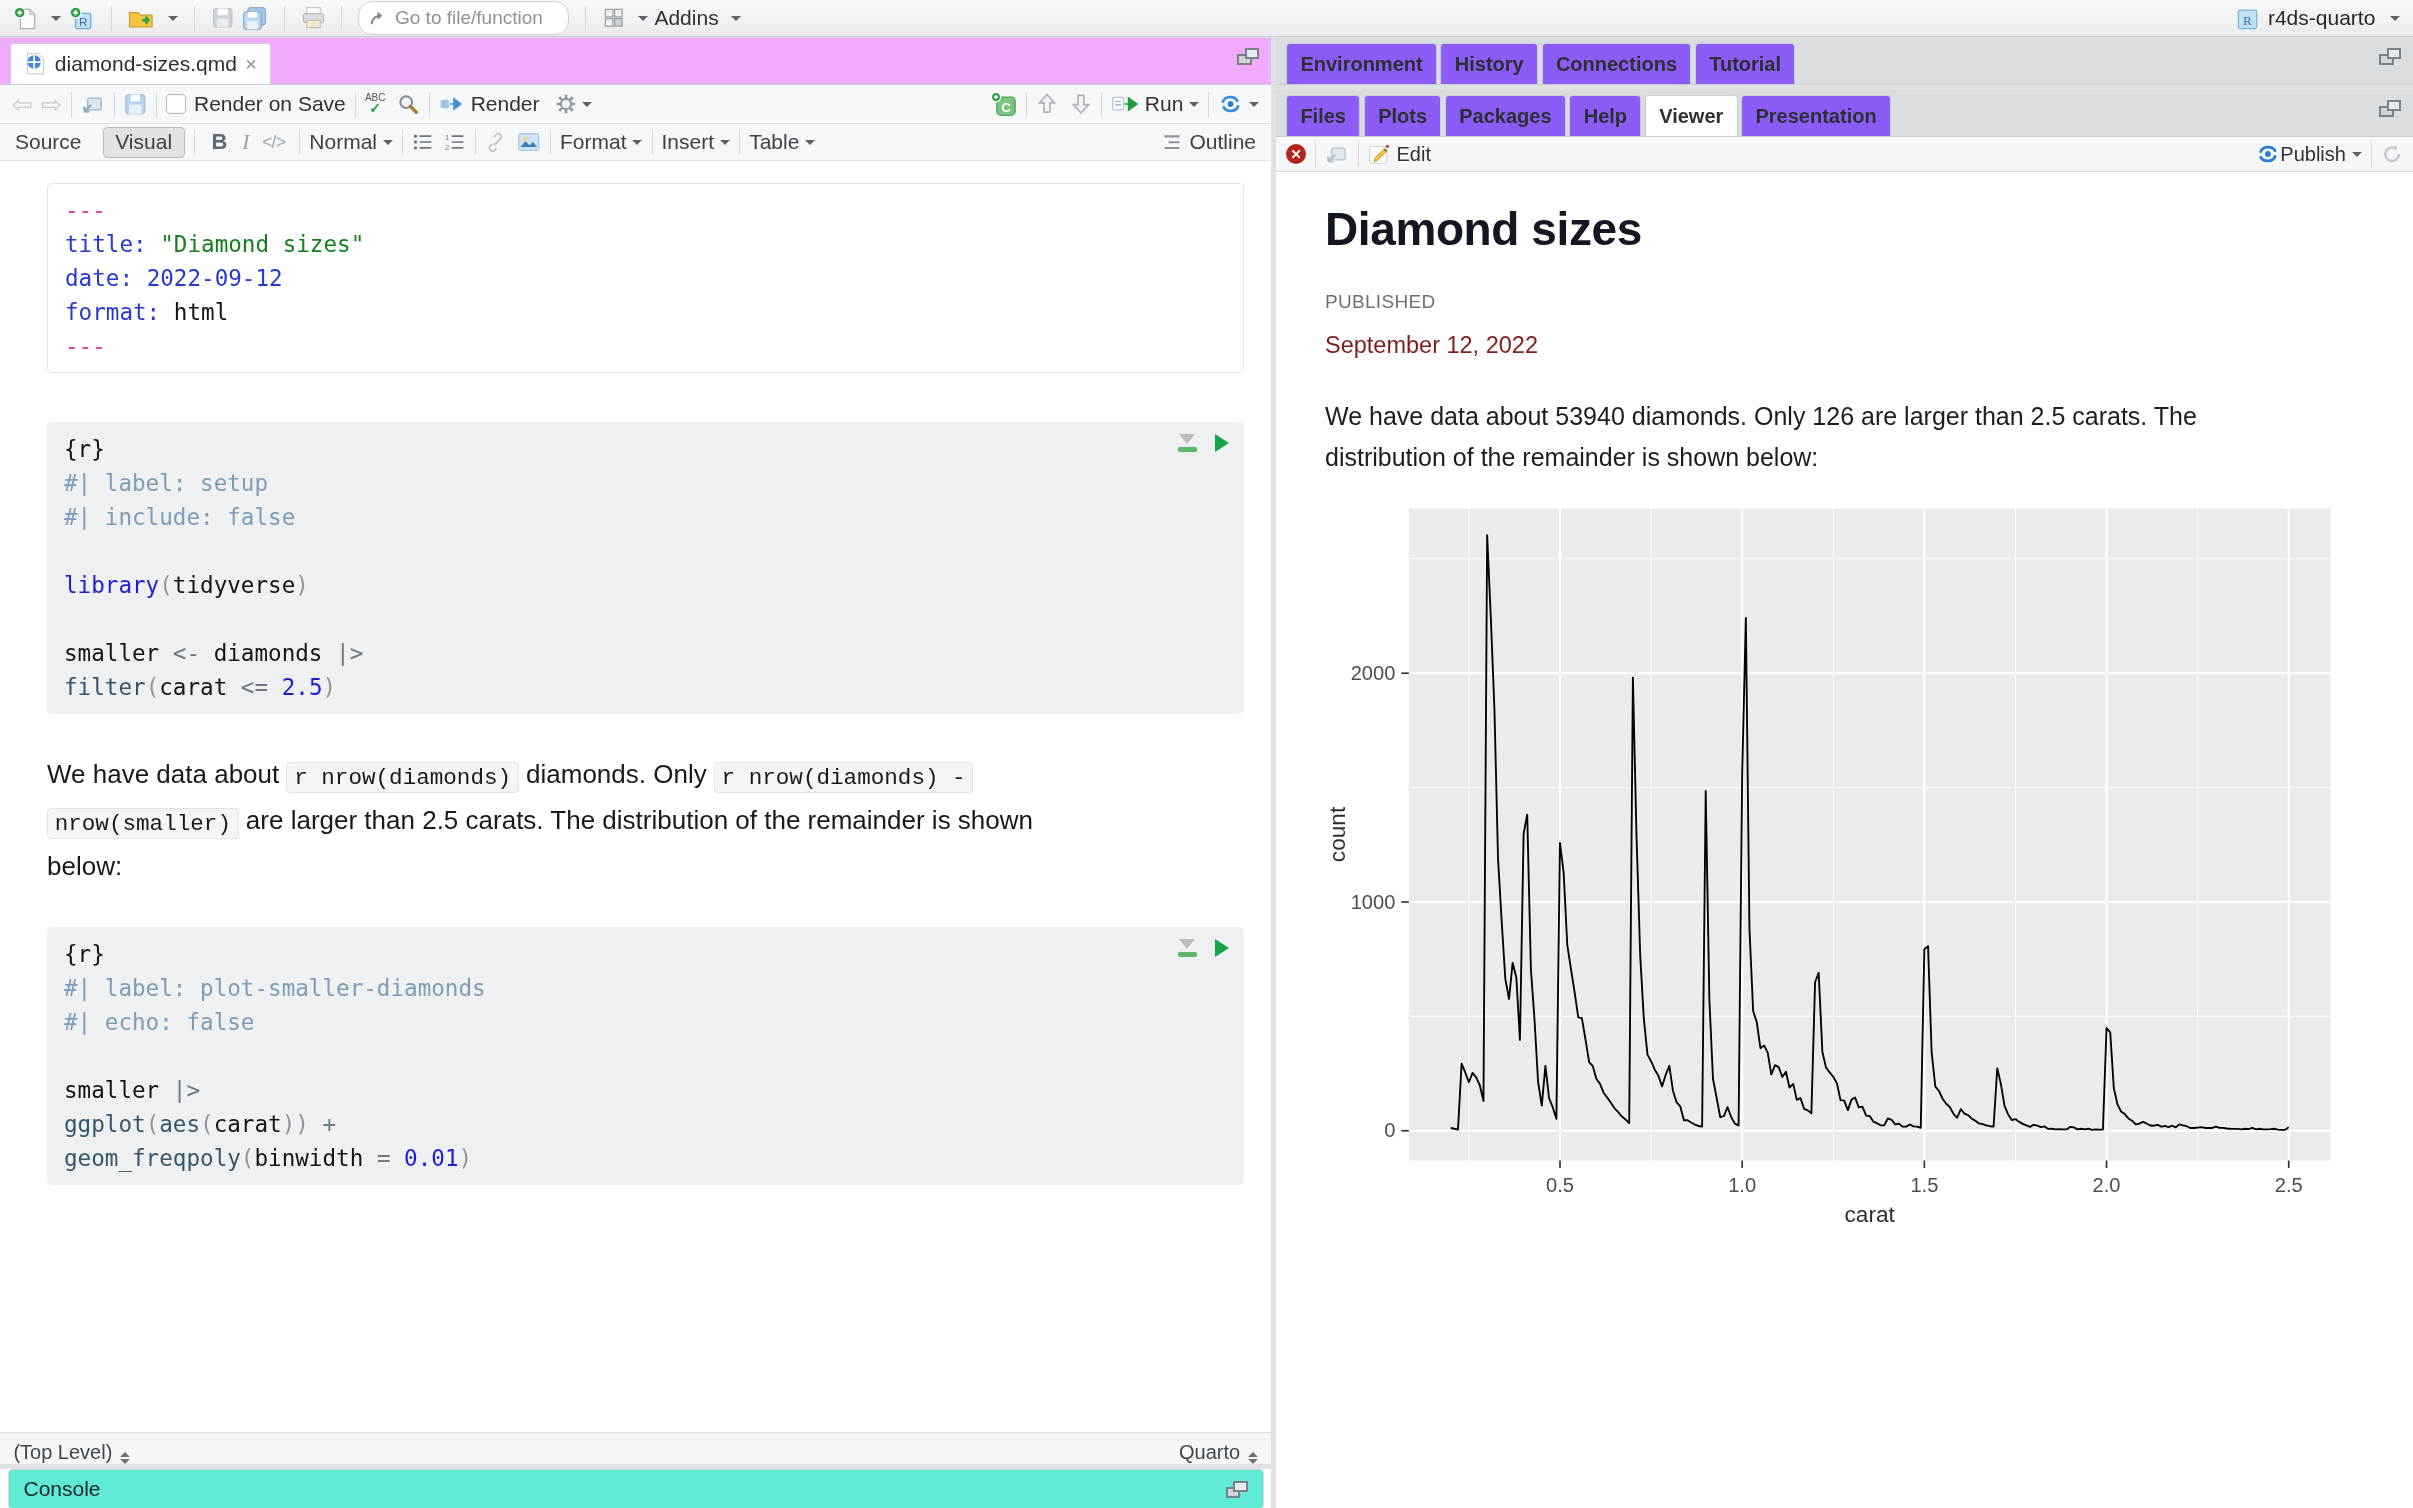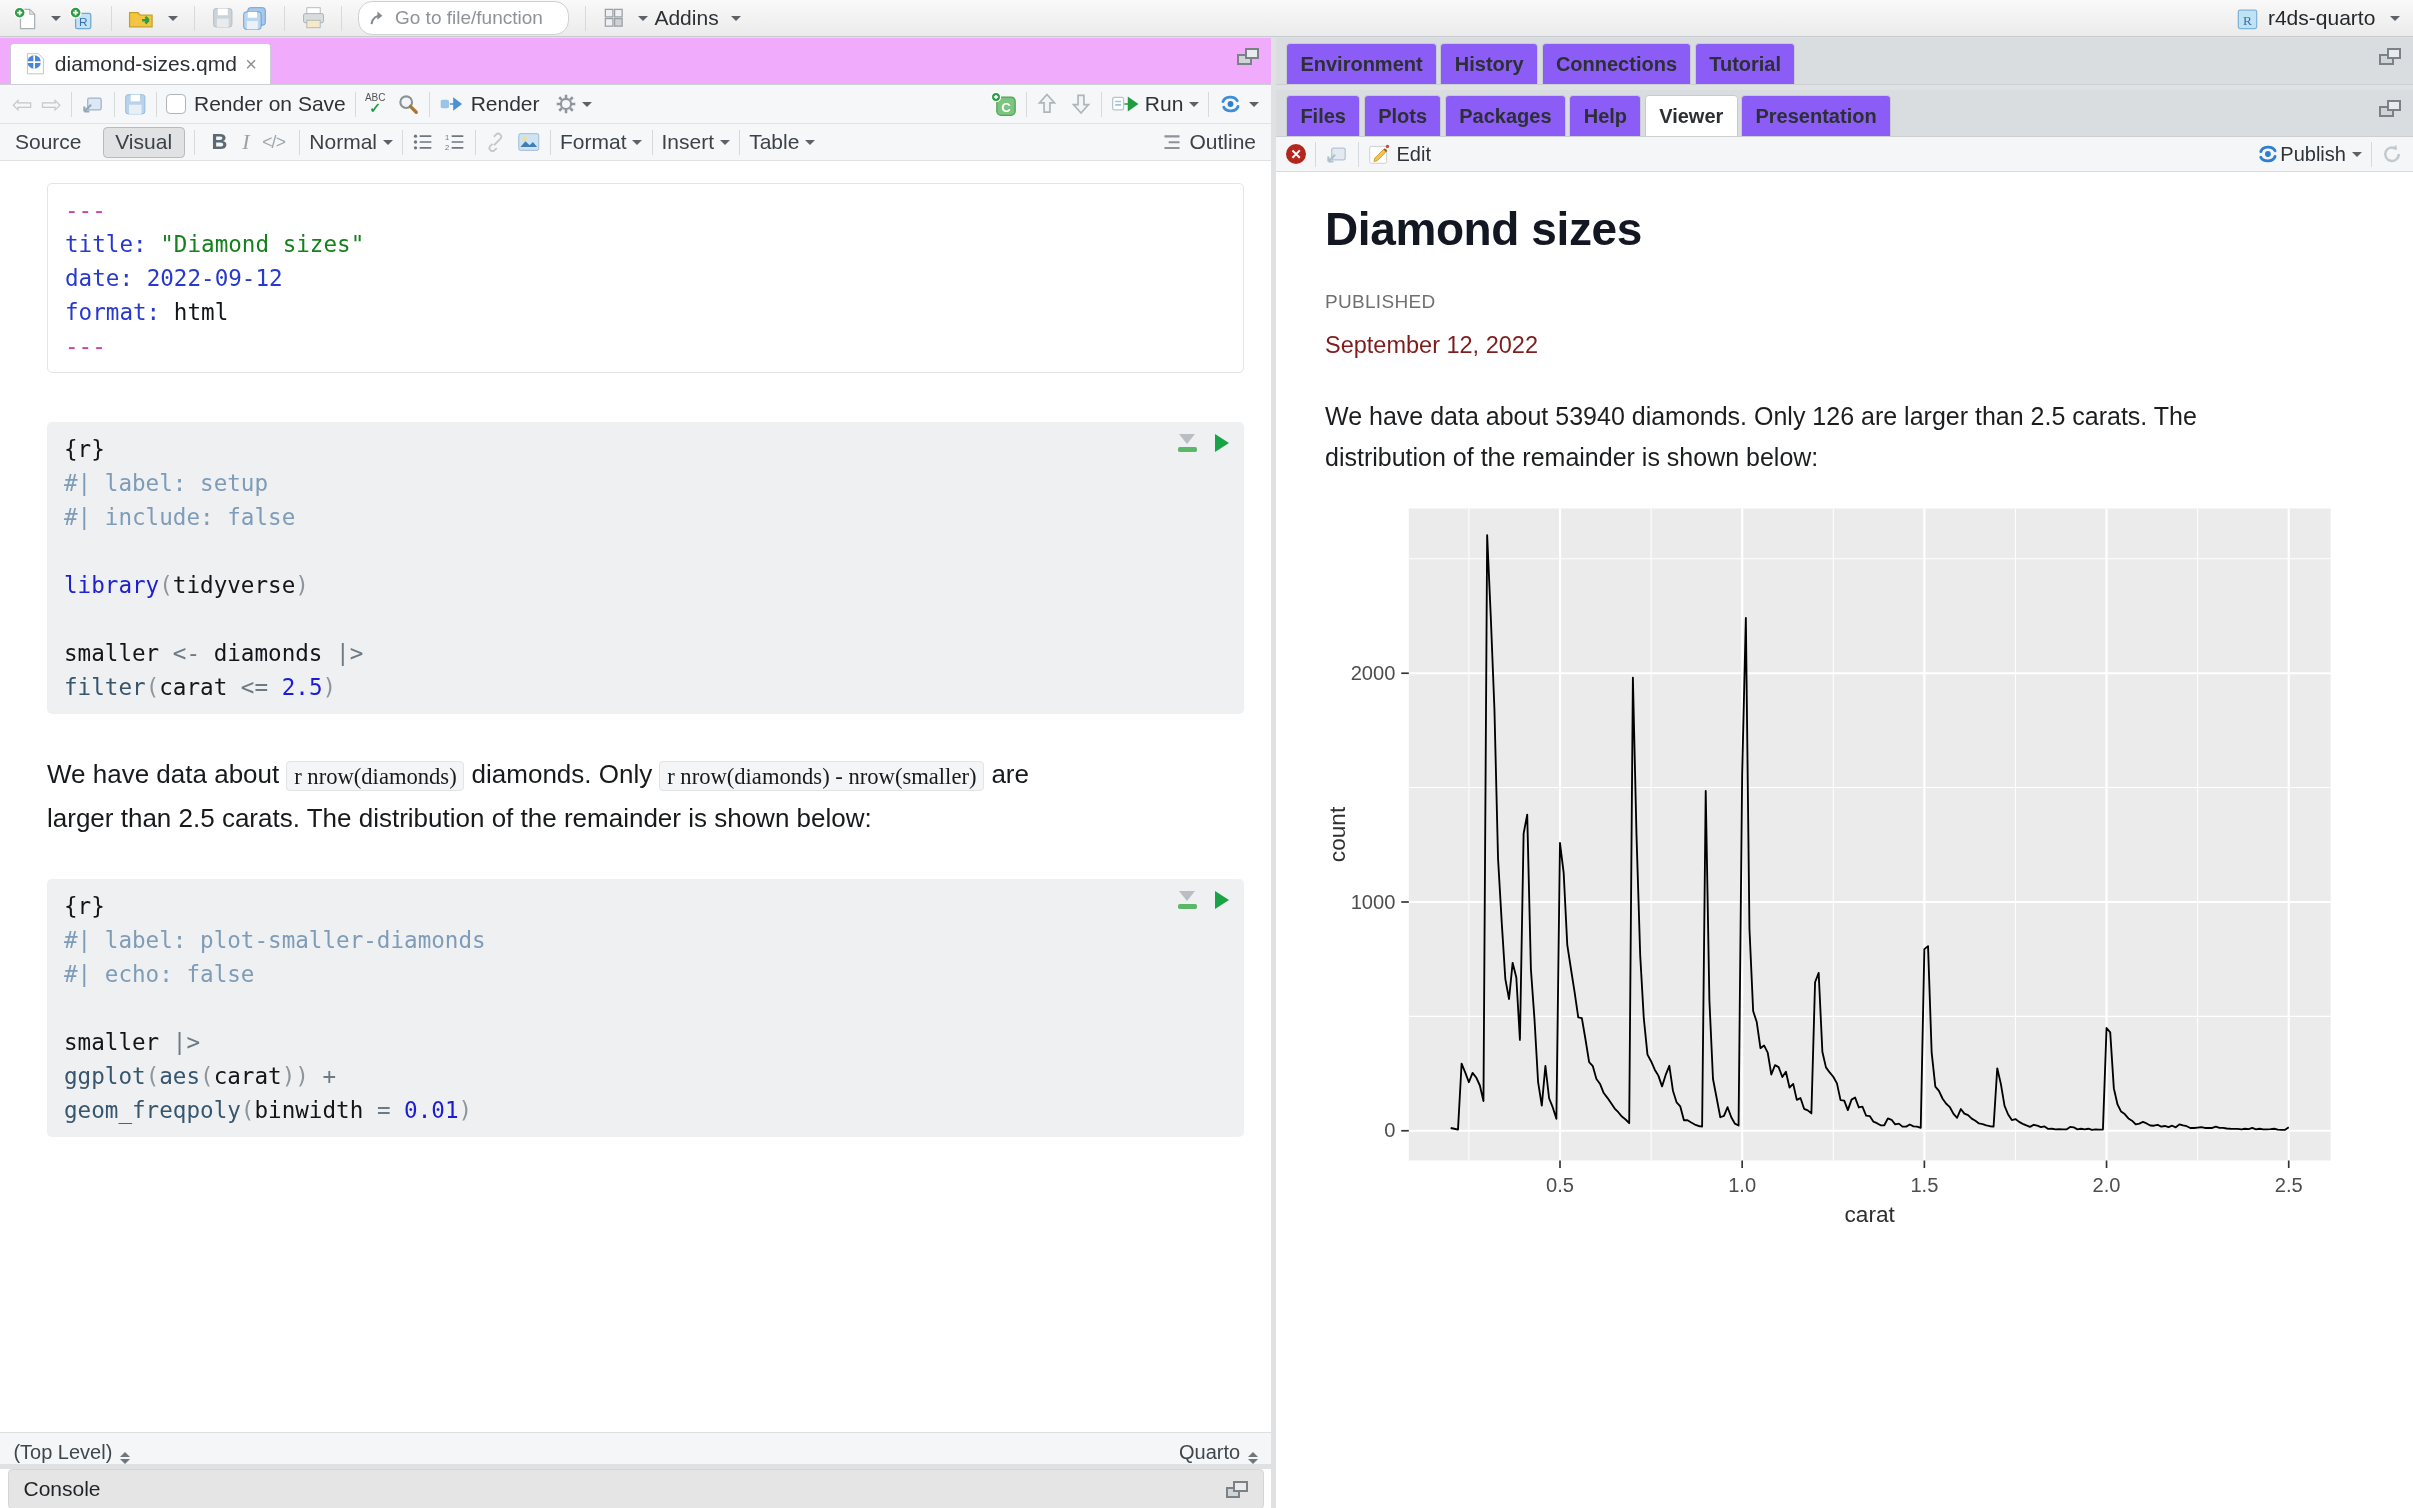--- a/index.html
+++ b/index.html
@@ -61,33 +61,33 @@
 .chunk{width:1197px;background:#eef0f2;border-radius:5px;padding:10px 17px;position:relative}
 .chunk-icons{position:absolute;right:15px;top:11.7px;display:flex;gap:18.4px;align-items:center}
 .runabove{display:flex;flex-direction:column;align-items:center;gap:2.5px}
 .runabove .tri{width:0;height:0;border-left:8.4px solid transparent;border-right:8.4px solid transparent;border-top:10px solid #b9bec3}
 .runabove .bar{width:18.4px;height:5.9px;background:#5cb868;border-radius:1.7px}
 .runchunk{width:0;height:0;border-top:9.2px solid transparent;border-bottom:9.2px solid transparent;border-left:14.2px solid #17a346}
 .tok-fence{color:#cf3f9f}.tok-key{color:#2839cf}.tok-str{color:#15801c}.tok-date{color:#2839cf}
 .tok-plain{color:#121519}.tok-cmt{color:#7e9cb8}.tok-kw{color:#2020d0}.tok-fn{color:#37566d}
 .tok-num{color:#1c1cd6}.tok-op{color:#6e7a83}.tok-paren{color:#8e959c}
 .prose{width:989px;font-size:26px;line-height:43px;color:#17191b;margin-top:39px}
-.inline-code{font-family:Liberation Serif, serif;font-size:22.6px;background:#f4f5f6;
+.inline-code{font-family:Liberation Mono, monospace;font-size:22.6px;background:#f4f5f6;
   border:0.8px solid #e2e3e5;border-radius:4.2px;padding:1.7px 6.7px;
   box-decoration-break:clone;-webkit-box-decoration-break:clone}
 .mt{margin-top:49px}
 
 
 .statusbar{height:32px;background:#f4f6f7;border-top:0.8px solid #dde0e2;display:flex;
   align-items:flex-end;padding:0 13.4px;font-size:20px;color:#3f464c;flex:none}
 .sorter{display:inline-flex;flex-direction:column;gap:2.5px;margin-left:7.5px}
 .sorter .up{width:0;height:0;border-left:5px solid transparent;border-right:5px solid transparent;border-bottom:5.9px solid #6f767d}
 .sorter .dn{width:0;height:0;border-left:5px solid transparent;border-right:5px solid transparent;border-top:5.9px solid #6f767d}
 .console-gap{height:5px;background:#dfe1e3;flex:none}
-.consolebar{height:40px;background:#e5e5e5;border:0.8px solid #d3d6d8;border-radius:4.2px;margin:0 7.5px;
+.consolebar{height:40px;background:#5eead4;border:0.8px solid #d3d6d8;border-radius:4.2px;margin:0 7.5px;
   display:flex;align-items:center;padding:0 15px;font-size:21px;color:#1f2327;flex:none}
 
 
 .gap6{height:5px;background:#dfe1e3;flex:none}
 .viewer-toolbar{height:35px;background:#f5f6f8;border-bottom:0.8px solid #d8dbdd;display:flex;
   align-items:center;padding:0 10px;font-size:20px;color:#2e3338;flex:none}
 .viewer-content{flex:1;background:#fff;padding:30px 0 0 49px;overflow:hidden}
 .doc-title{font-size:46px;font-weight:600;letter-spacing:-0.4px;color:#121722}
 .published-label{margin-top:35px;font-size:19px;color:#707070;letter-spacing:0.3px}
 .pub-date{margin-top:19px;font-size:23.5px;color:#7f1d1d}

